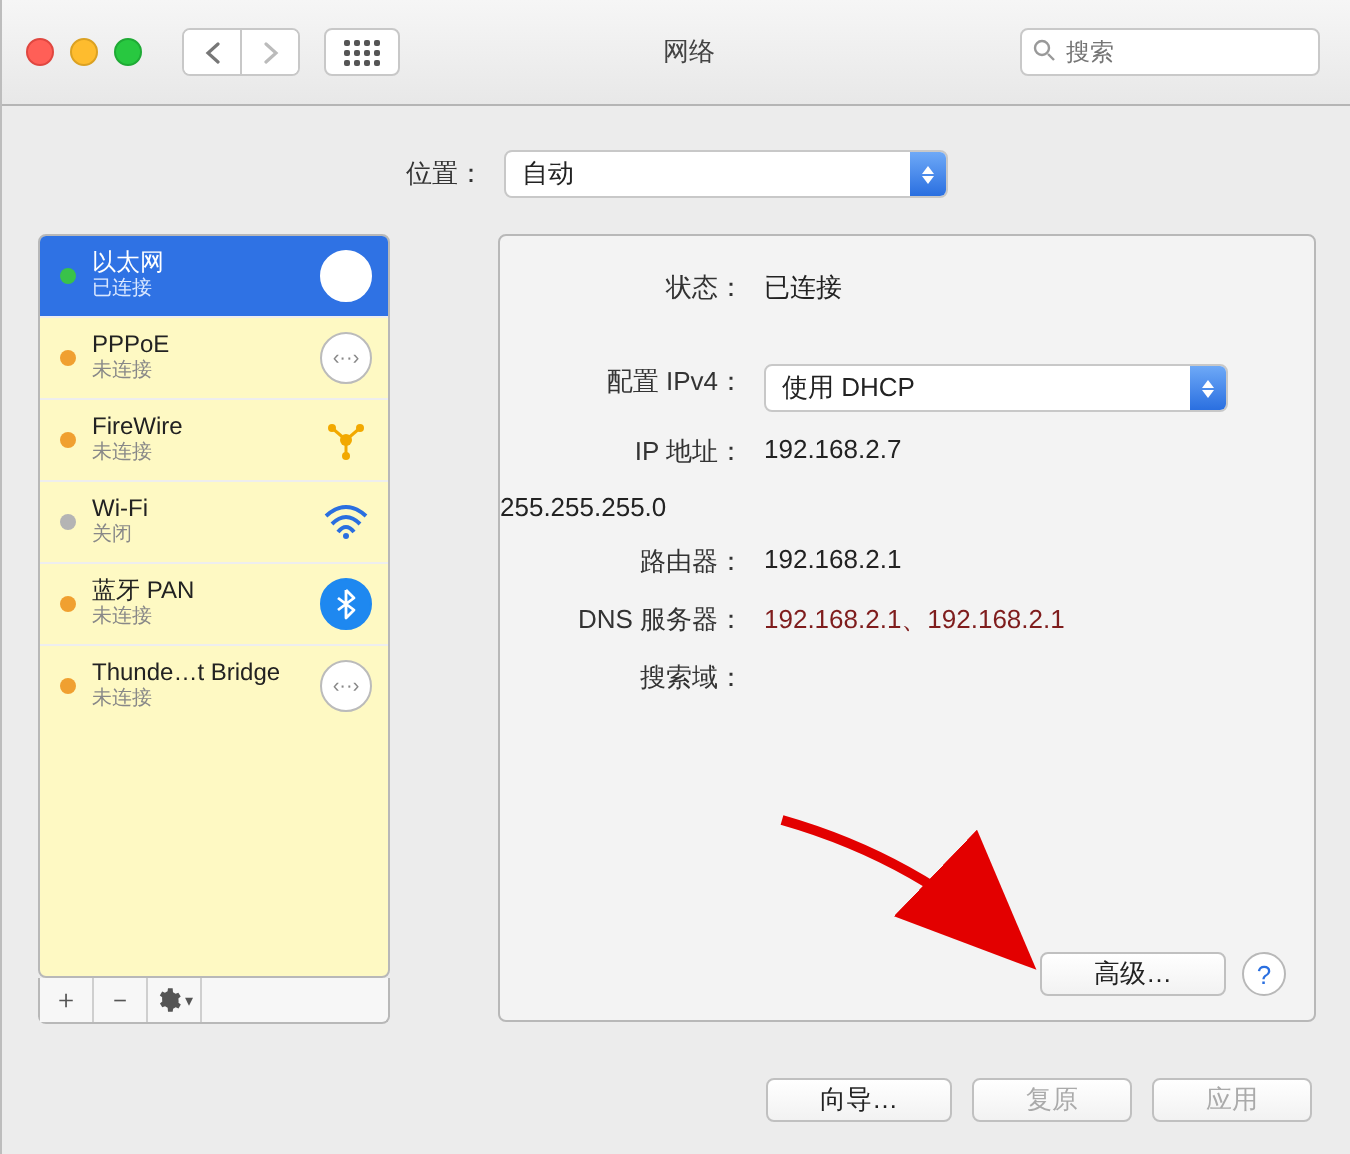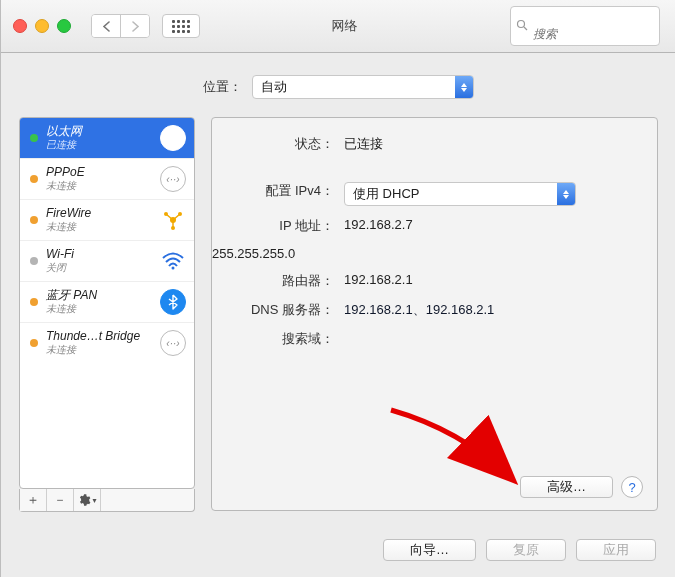--- a/index.html
+++ b/index.html
@@ -12,38 +12,38 @@
   .tl.yel{background:#febc2e;border:1px solid #dba122;}
   .tl.grn{background:#28c840;border:1px solid #1faa35;}
   .nav-group{display:flex;margin-left:20px;border:1px solid #c8c8c8;border-radius:4px;overflow:hidden;background:#fff;}
   .nav-btn{width:28px;height:22px;display:flex;align-items:center;justify-content:center;color:#888;border:none;background:#fff;}
   .nav-btn + .nav-btn{border-left:1px solid #c8c8c8;}
   .grid-btn{margin-left:12px;border:1px solid #c8c8c8;border-radius:4px;width:36px;height:22px;background:#fff;display:flex;align-items:center;justify-content:center;}
   .grid-dots{display:grid;grid-template-columns:repeat(4,3px);grid-template-rows:repeat(3,3px);gap:2px;}
   .grid-dots span{width:3px;height:3px;background:#555;border-radius:1px;}
   .title{position:absolute;left:12px;right:0;text-align:center;font-size:13px;color:#444;pointer-events:none;}
   .search-wrap{position:absolute;right:16px;display:flex;align-items:center;}
-  .search{width:120px;height:22px;border:1px solid #c9c9c9;border-radius:4px;background:#fff;padding:16px 6px 0 22px;font-size:12px;color:#333;outline:none;font-style:italic;}
+  .search{width:120px;height:22px;border:1px solid #c9c9c9;border-radius:4px;background:#fff;padding:0 6px 0 22px;font-size:12px;color:#333;outline:none;}
   .search-icon{position:absolute;left:6px;color:#888;pointer-events:none;}
 
   
   .content{padding:18px 18px 0 18px;}
   .loc-row{display:flex;align-items:center;justify-content:center;gap:10px;margin:4px 0 18px 0;}
   .loc-label{color:#333;}
   .mac-select{display:inline-flex;align-items:center;justify-content:space-between;background:#fff;border:1px solid #c8c8c8;border-radius:4px;overflow:hidden;height:22px;gap:10px;}
   .mac-select .sel-text{flex:1;padding:0 8px;font-size:13px;text-align:left;}
   .mac-select .caps{width:18px;height:22px;background:linear-gradient(#6ea9f7,#2a6fe0);display:flex;flex-direction:column;align-items:center;justify-content:center;gap:1px;}
   .caps .ar{width:0;height:0;border-left:3px solid transparent;border-right:3px solid transparent;}
   .caps .up{border-bottom:4px solid #fff;}
   .caps .dn{border-top:4px solid #fff;}
 
   .cols{display:flex;gap:16px;}
   
   .sidebar{width:176px;}
-  .list{border:1px solid #b8b8b8;border-radius:4px;background:#ffffff;height:370px;overflow:hidden;font-style:italic;}
+  .list{border:1px solid #b8b8b8;border-radius:4px;background:#fef9c3;height:370px;overflow:hidden;}
   .item{display:flex;align-items:center;height:40px;padding:0 8px 0 10px;position:relative;}
   .item + .item{border-top:1px solid #eee;}
   .status-dot{width:8px;height:8px;border-radius:50%;margin-right:8px;flex:none;}
   .st-green{background:#39c24a;}
   .st-orange{background:#f0a susceptibility;} 
   .st-orange{background:#f0a030;}
   .st-gray{background:#b4b4b4;}
   .it-txt{flex:1;line-height:14px;}
   .it-name{font-size:12px;}
   .it-sub{font-size:10px;color:#888;}
@@ -52,25 +52,25 @@
   .item.selected .it-sub{color:#dbe8ff;}
   .it-icon{width:26px;height:26px;display:flex;align-items:center;justify-content:center;flex:none;}
   .icon-circle{width:24px;height:24px;border:1px solid #bbb;border-radius:50%;display:flex;align-items:center;justify-content:center;background:#fff;}
   .item.selected .icon-circle{border-color:#fff;}
   .list-toolbar{display:flex;border:1px solid #b8b8b8;border-top:none;background:#f7f7f7;height:22px;align-items:stretch;border-radius:0 0 4px 4px;}
   .tb-btn{width:26px;display:flex;align-items:center;justify-content:center;border-right:1px solid #cfcfcf;color:#555;font-size:13px;background:#f7f7f7;}
   .tb-btn.gear svg{width:14px;height:14px;}
   .tb-arrow{font-size:8px;margin-left:1px;}
 
   
-  .details{flex:1;border:1px solid #b8b8b8;border-radius:4px;background:#f3f3f3;padding:14px 16px 14px 0;position:relative;height:364px;}
+  .details{flex:1;border:1px solid #b8b8b8;border-radius:4px;background:#f3f3f3;padding:14px 16px 14px 0;position:relative;height:364px;margin-left:38px;}
   .drow{display:flex;align-items:flex-start;margin-bottom:8px;}
   .dlab{width:122px;text-align:right;color:#333;padding-right:10px;padding-top:3px;font-size:13px;}
   .dval{flex:1;font-size:13px;padding-top:3px;}
-  .dval.gray{color:#0f172a;}
+  .dval.gray{color:#7f1d1d;}
   .status-desc{color:#777;font-size:11px;line-height:14px;margin-top:4px;max-width:240px;}
   .details .mac-select{width:230px;}
   .adv-row{position:absolute;bottom:12px;right:14px;display:flex;align-items:center;gap:8px;}
   .pill-btn{height:22px;padding:0 26px;background:linear-gradient(#fff,#f2f2f2);border:1px solid #c0c0c0;border-radius:4px;font-size:13px;color:#222;}
   .help{width:20px;height:20px;border:1px solid #b8b8b8;border-radius:50%;display:flex;align-items:center;justify-content:center;color:#2a6fe0;font-size:13px;background:#fff;}
 
   
   .bottom{position:absolute;bottom:16px;right:20px;display:flex;gap:10px;}
   .pill-btn.disabled{color:#aaa;}
 

